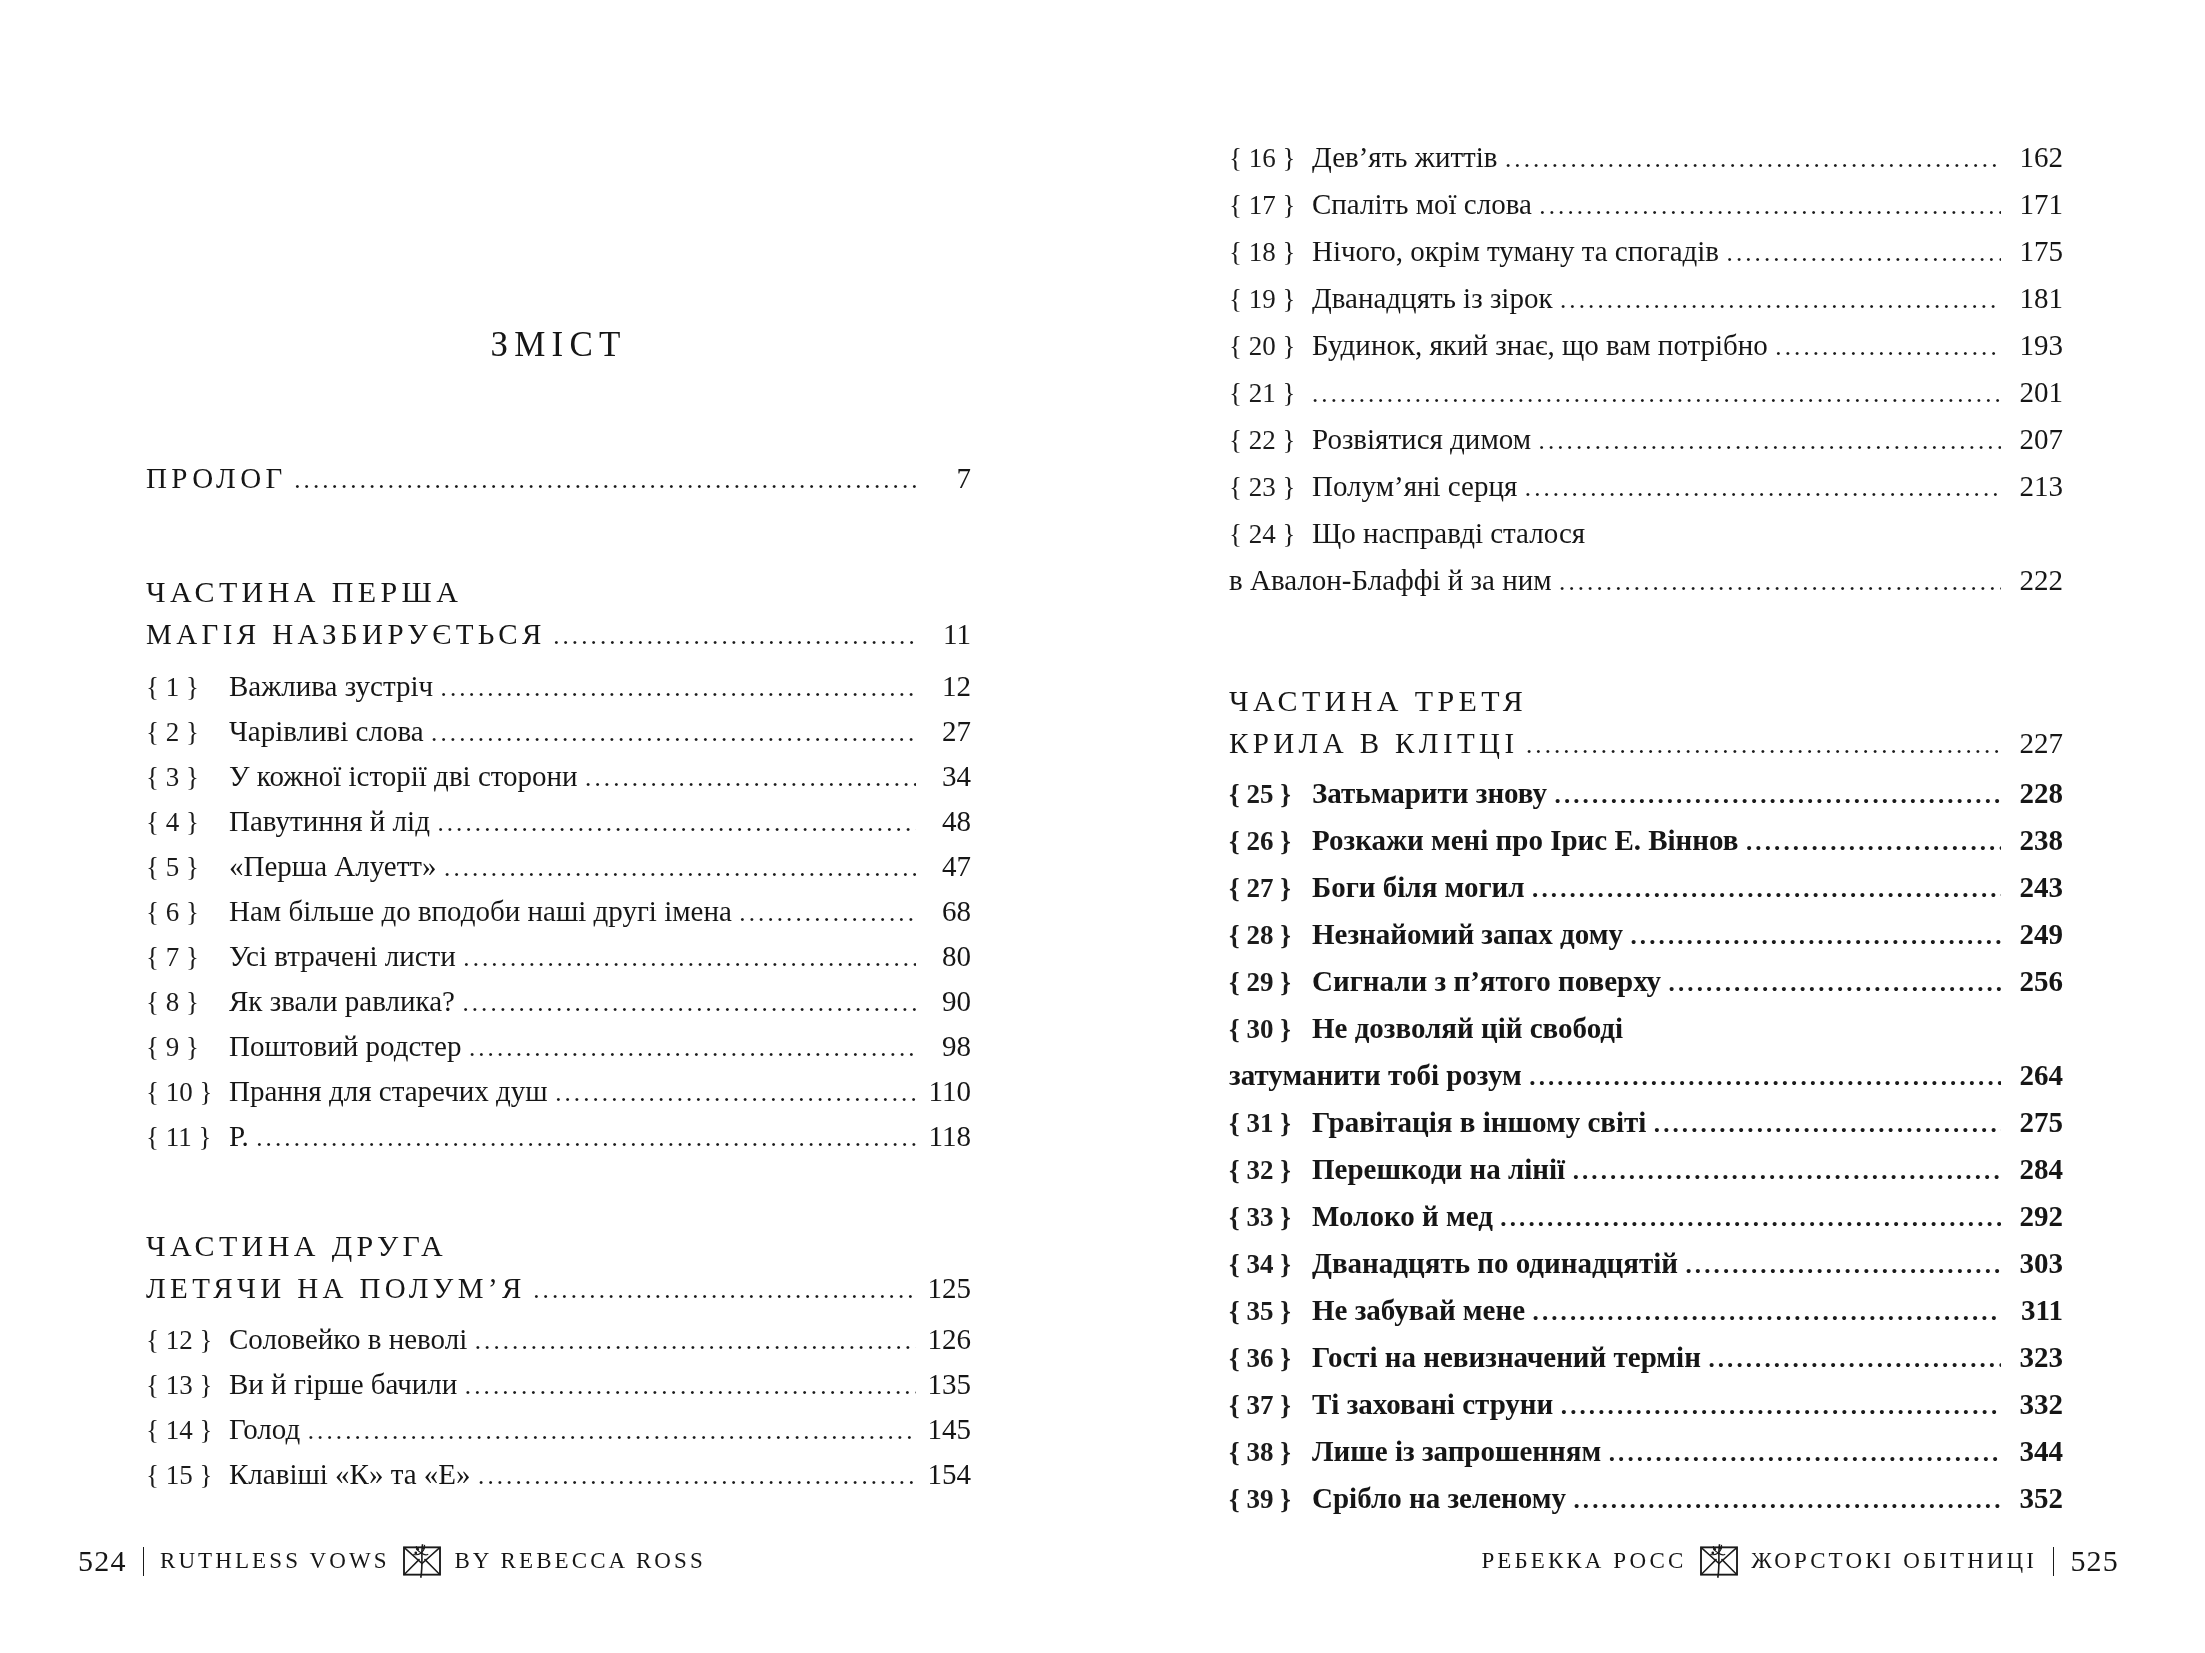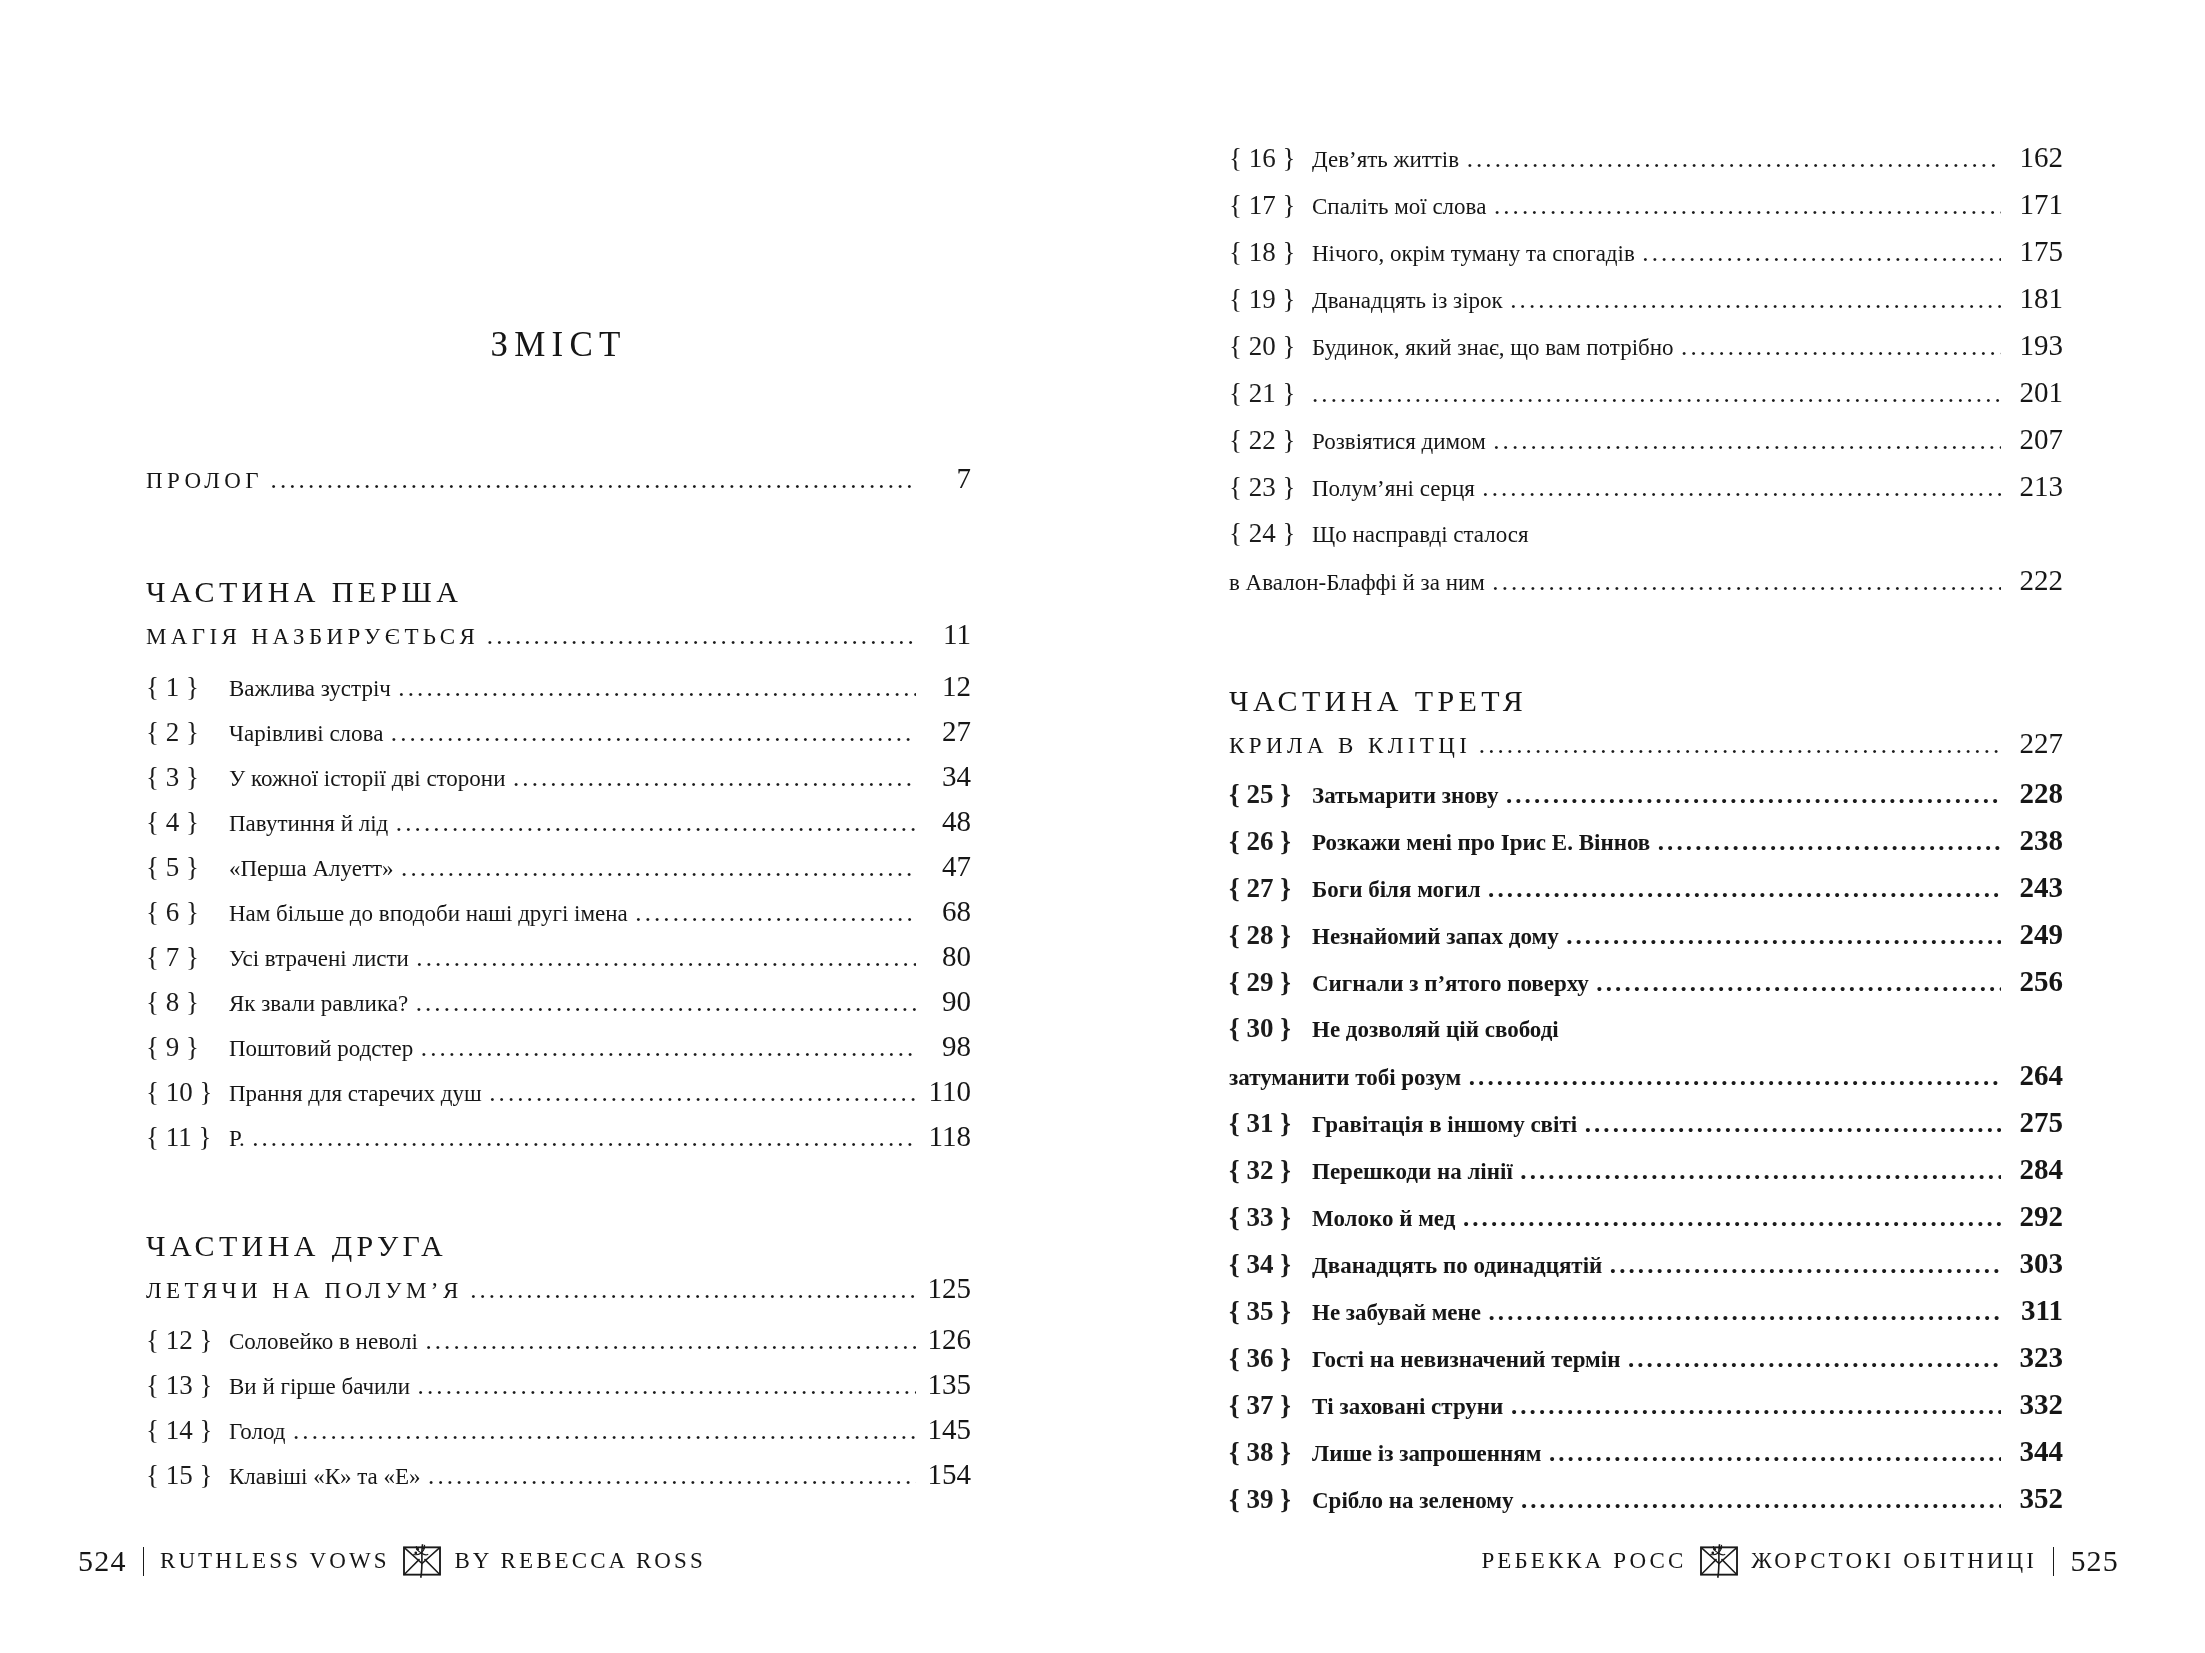--- a/index.html
+++ b/index.html
@@ -21,21 +21,21 @@
   #page-right .row{height:47px;line-height:47px;}
   #page-right .rows-b .row{height:47px;line-height:47px;font-weight:bold;}
 
   .part-line{height:42px;line-height:42px;}
   #page-right .part-line{height:42px;line-height:42px;}
 
   .hdr{font-size:30px;letter-spacing:4.4px;}
   .chapter-num{flex:none;width:83px;font-size:27px;color:#1c1c1c;}
   .chapter-num::before{content:"{ ";}
   .chapter-num::after{content:" }";}
-  .chapter-title{flex:none;font-size:23px;padding-right:7.5px;}
+  .chapter-title{flex:none;font-size:29px;padding-right:7.5px;}
   .leader{flex:1 1 auto;overflow:hidden;font-size:25px;letter-spacing:3.1px;color:#1a1a1a;}
   .num{flex:none;width:55px;text-align:right;font-size:29px;}
   #page-right .num{width:62px;}
 
   .footer{position:absolute;top:1540px;height:42px;display:flex;align-items:center;gap:12.4px;white-space:nowrap;}
   #footer-left{left:78px;}
   #footer-right{right:86px;}
   .footer .pg{font-size:30px;letter-spacing:1.2px;}
   .footer .ftxt{font-size:23px;letter-spacing:3.1px;}
   .fdiv{width:1.2px;height:29px;background:#1a1a1a;margin:0 3.7px;}

